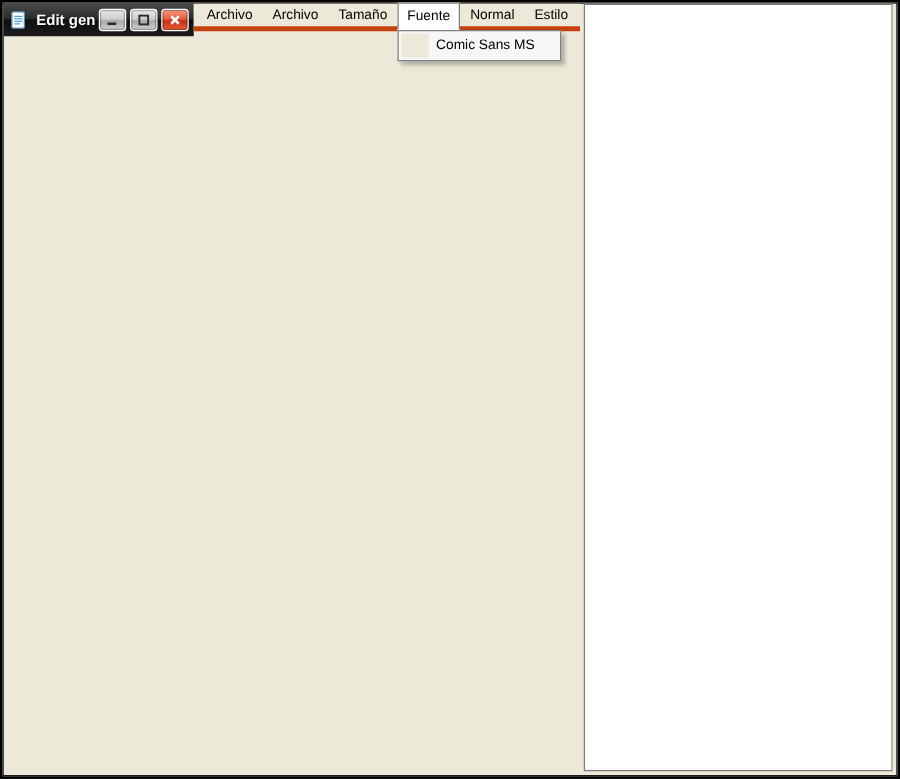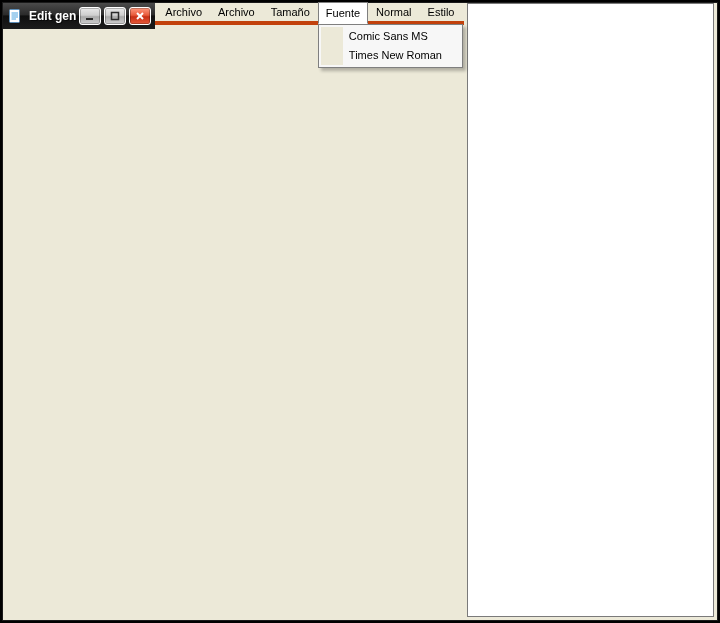--- a/index.html
+++ b/index.html
@@ -162,21 +162,20 @@
         <span>Archivo</span>
       </div>
     <div class="menu-item">
         <span>Tamaño</span>
       </div>
     <div class="menu-item open">
       <span>Fuente</span>
       <div class="dropdown">
         <div class="dropdown-gutter"></div>
         <div class="dropdown-item"><span>Comic Sans MS</span></div>
-        <div class="dropdown-item"><span>Times New Roman</span></div>
       </div>
     </div>
     <div class="menu-item">
         <span>Normal</span>
       </div>
     <div class="menu-item">
         <span>Estilo</span>
       </div>
   </div>
 

